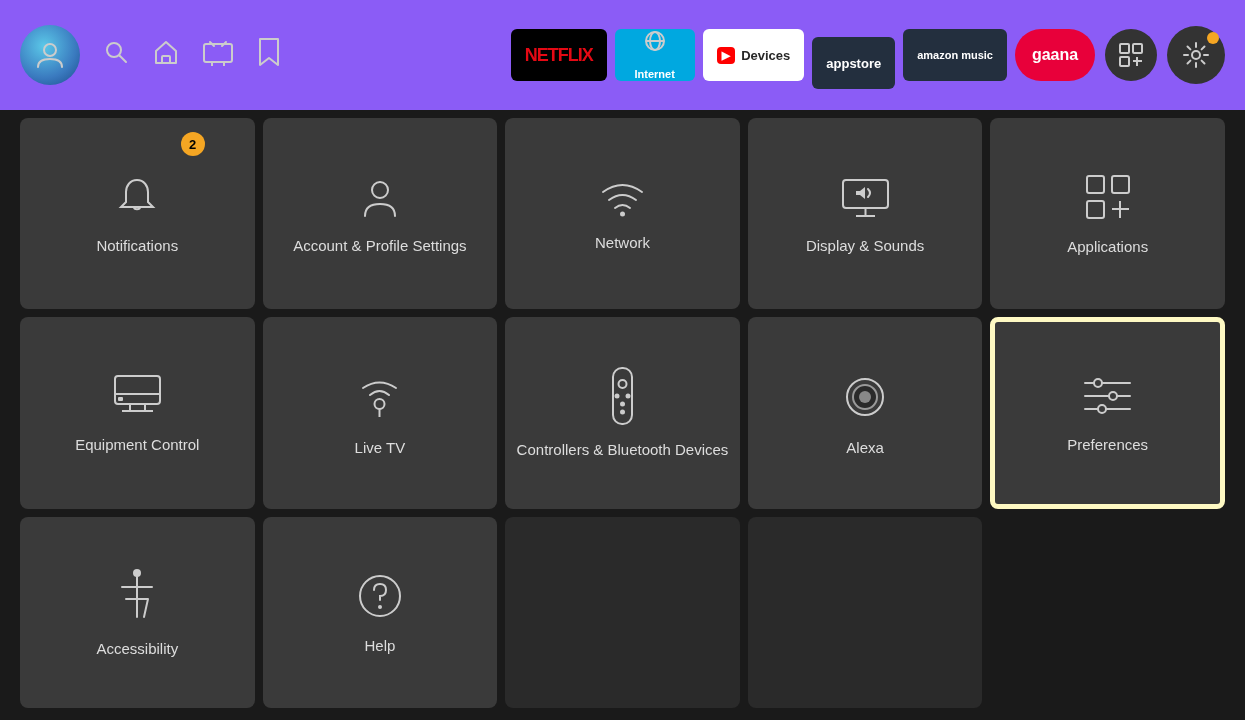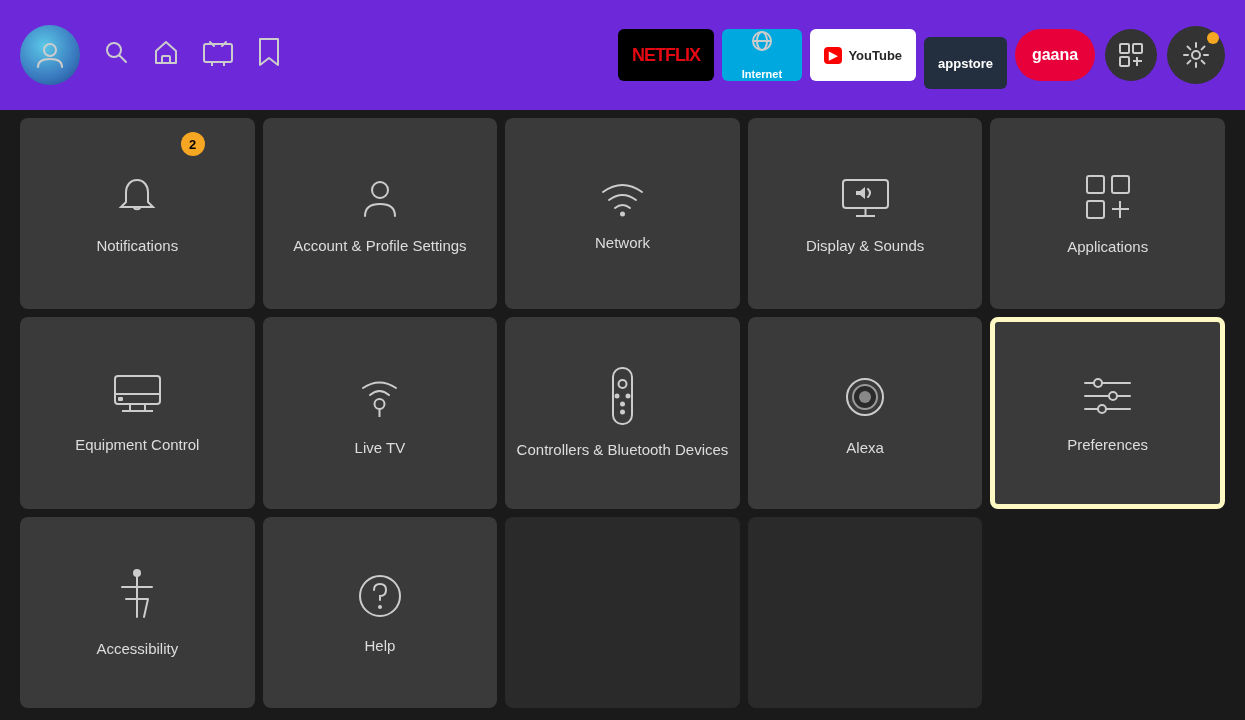--- a/index.html
+++ b/index.html
@@ -11,21 +11,21 @@
       overflow: hidden;
       color: white;
     }
 
     
     .top-nav {
       display: flex;
       align-items: center;
       padding: 4px 20px;
       height: 110px;
-      background: #6d28d9;
+      background: #8b5cf6;
     }
 
     .nav-left {
       display: flex;
       align-items: center;
       gap: 22px;
       margin-right: auto;
     }
 
     .avatar {
@@ -270,24 +270,27 @@
     <div class="app-btn app-internet">
       <svg width="22" height="22" viewBox="0 0 22 22" stroke="white" stroke-width="2">
         <circle cx="11" cy="11" r="9"></circle>
         <ellipse cx="11" cy="11" rx="5" ry="9"></ellipse>
         <line x1="2" y1="11" x2="20" y2="11"></line>
       </svg>
       <span style="font-size:11px;font-weight:bold;">Internet</span>
     </div>
     <div class="app-btn app-youtube" style="background:white;">
       <span style="background:#ff0000;color:white;border-radius:4px;padding:2px 5px;font-size:11px;font-weight:bold;">▶</span>
-      <span style="color:#282828;font-size:13px;font-weight:bold;">YouTube</span>
+      <span style="color:#282828;font-size:13px;font-weight:bold;">Devices</span>
     </div>
     <div class="app-btn app-appstore">
       <span>appstore</span>
+    </div>
+    <div class="app-btn app-amazonmusic">
+      <span>amazon music</span>
     </div>
     <div class="app-btn app-gaana">
       <span>gaana</span>
     </div>
   </div>
 
   <div class="nav-right">
     <div class="grid-icon-btn">
       <svg width="26" height="26" viewBox="0 0 26 26" stroke="#ccc" stroke-width="2">
         <rect x="2" y="2" width="9" height="9" rx="1"></rect>

